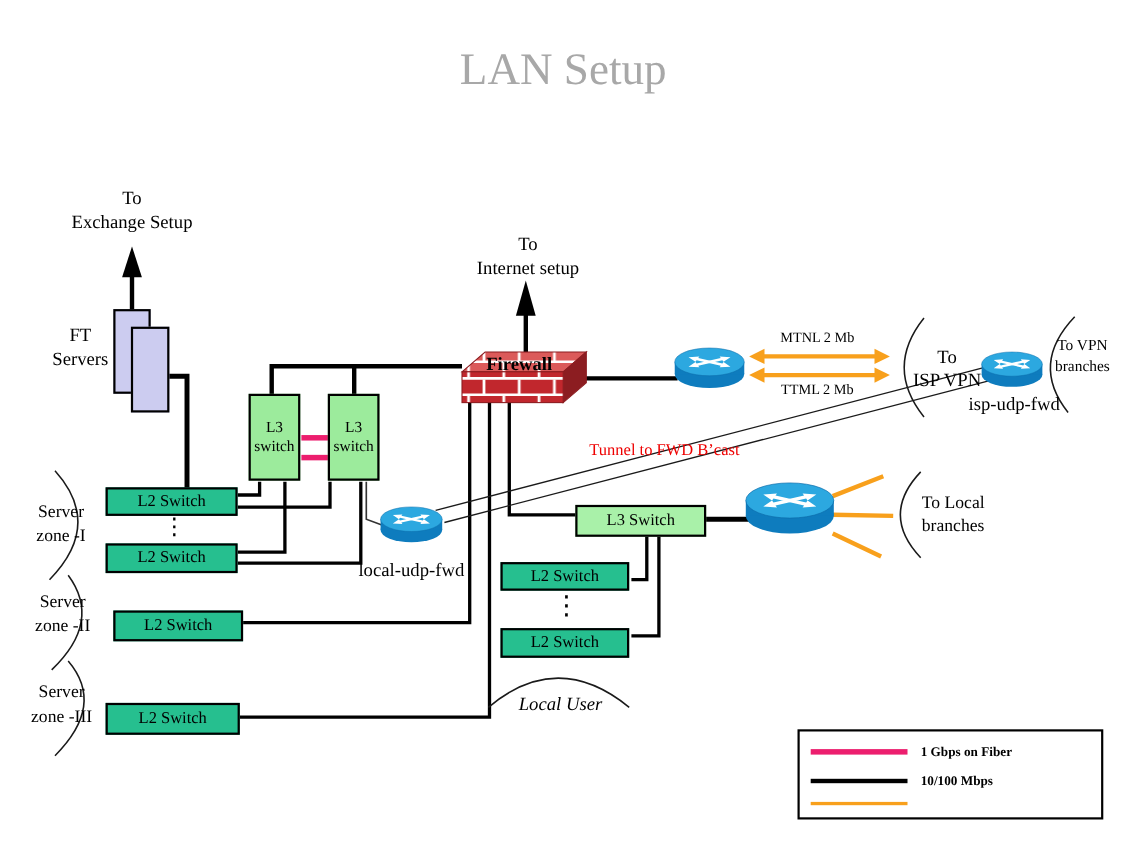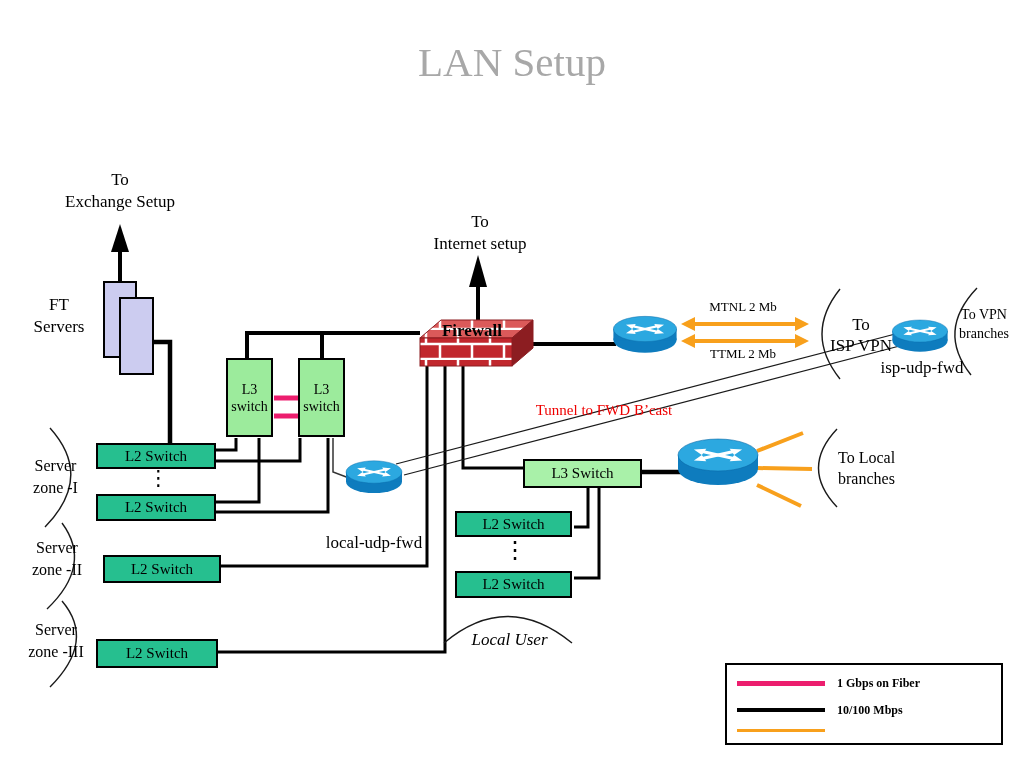--- a/index.html
+++ b/index.html
@@ -158,42 +158,42 @@
   <div class="box l2" style="left:455px;top:511px;width:117px;height:26px;">L2 Switch</div>
   <div class="box l2" style="left:455px;top:571px;width:117px;height:27px;">L2 Switch</div>
 
   <div class="dots" style="left:148px;top:466px;font-size:21px;">⋮</div>
   <div class="dots" style="left:503px;top:536px;font-size:24px;">⋮</div>
 
   <div class="lbl t17" style="left:32px;top:169px;width:176px;">
     <span class="ln">To</span>
     <span class="ln">Exchange Setup</span>
   </div>
-  <div class="lbl t17" style="left:18px;top:294px;width:82px;">
+  <div class="lbl t17" style="left:32px;top:294px;width:82px;">
     <span class="ln">FT</span>
     <span class="ln">Servers</span>
   </div>
   <div class="lbl t17" style="left:392px;top:211px;width:176px;">
     <span class="ln">To</span>
     <span class="ln">Internet setup</span>
   </div>
   <div class="lbl t17" id="lbl-firewall" style="left:429px;top:320px;width:86px;">Firewall</div>
   <div class="lbl t13" style="left:678px;top:299px;width:130px;">MTNL 2 Mb</div>
   <div class="lbl t13" style="left:678px;top:346px;width:130px;">TTML 2 Mb</div>
   <div class="lbl t17" style="left:820px;top:314px;width:82px;line-height:21px;">
     <span class="ln">To</span>
     <span class="ln">ISP VPN</span>
   </div>
   <div class="lbl t14" style="left:944px;top:305px;width:80px;">
     <span class="ln">To VPN</span>
     <span class="ln">branches</span>
   </div>
   <div class="lbl t17" style="left:858px;top:357px;width:128px;">isp-udp-fwd</div>
   <div class="lbl t15" id="lbl-tunnel" style="left:519px;top:401px;width:170px;">Tunnel to FWD B’cast</div>
-  <div class="lbl t17" style="left:312px;top:532px;width:124px;">local-udp-fwd</div>
+  <div class="lbl t17" style="left:312px;top:508px;width:124px;">local-udp-fwd</div>
   <div class="lbl t16" style="left:838px;top:447px;width:95px;text-align:left;line-height:21px;">
     <span class="ln">To Local</span>
     <span class="ln">branches</span>
   </div>
   <div class="lbl t16" style="left:8px;top:455px;width:95px;">
     <span class="ln">Server</span>
     <span class="ln">zone -I</span>
   </div>
   <div class="lbl t16" style="left:8px;top:537px;width:98px;">
     <span class="ln">Server</span>

